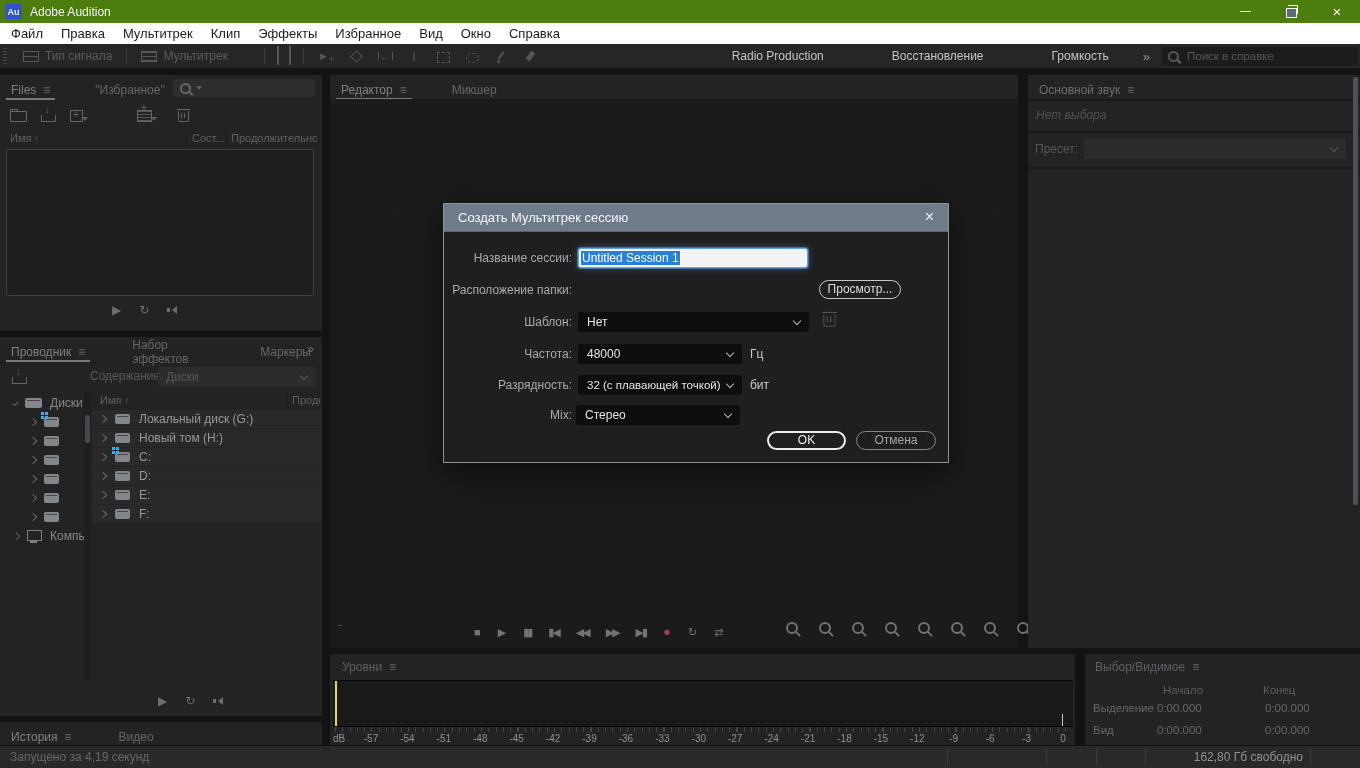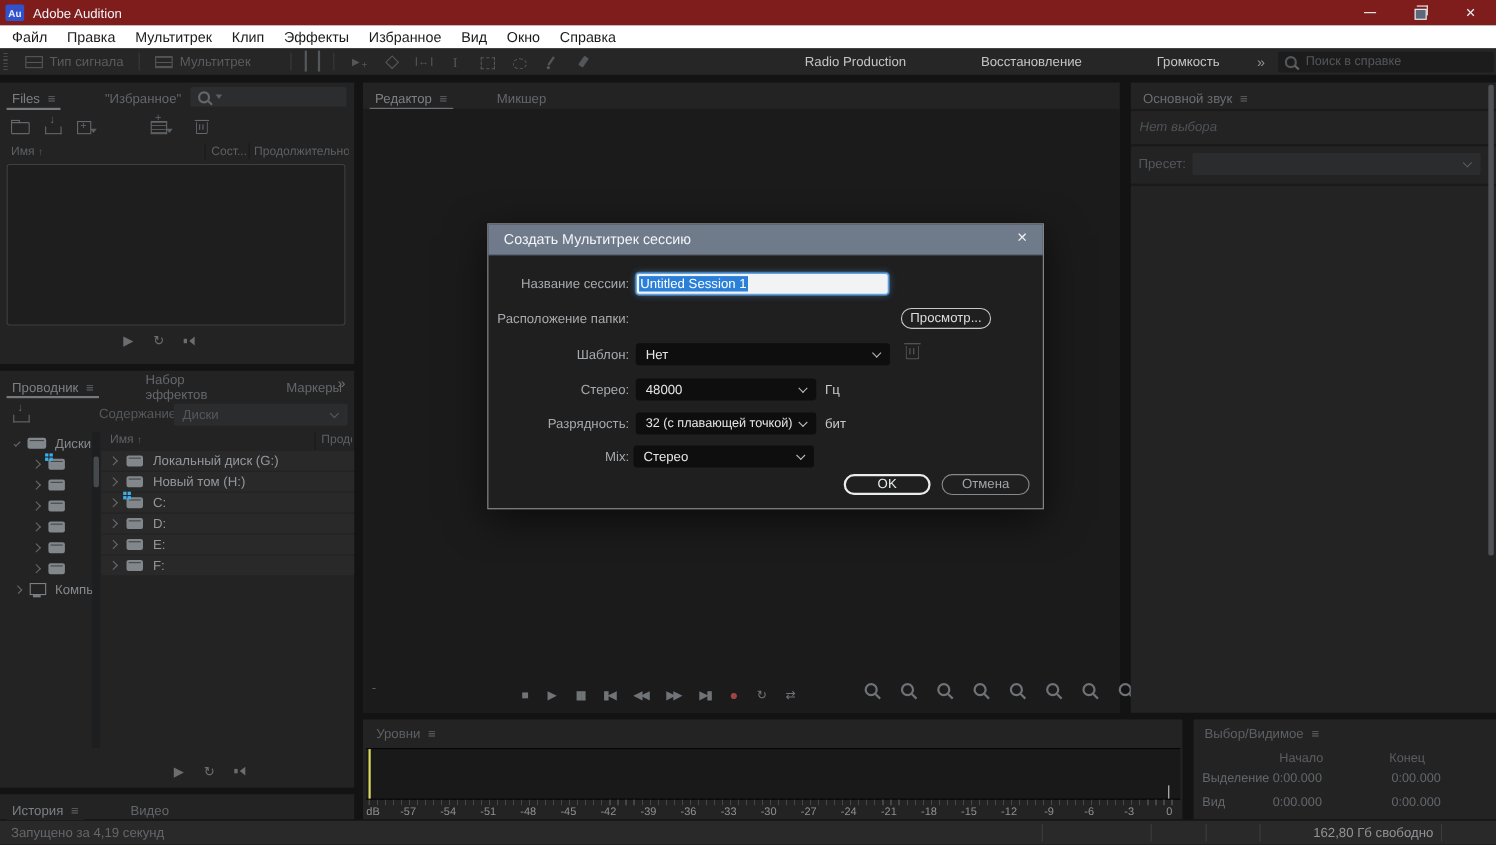--- a/index.html
+++ b/index.html
@@ -2,21 +2,21 @@
 <html><head>
 <meta charset="utf-8">
 <style>
   html,body{margin:0;padding:0;}
   body{
     width:1360px;height:768px;position:relative;overflow:hidden;
     background:#131314;font-family:"Liberation Sans","DejaVu Sans",sans-serif;
     -webkit-user-select:none;user-select:none;cursor:default;
   }
   
-  #titlebar{position:absolute;left:0;top:0;width:1360px;height:23px;background:#7f1d1d;display:flex;align-items:center;}
+  #titlebar{position:absolute;left:0;top:0;width:1360px;height:23px;background:#4d7c0f;display:flex;align-items:center;}
   .au-badge{width:17px;height:15px;margin-left:5px;background:#3152cc;border-radius:2px;color:#e8edff;font-size:9px;font-weight:bold;display:flex;align-items:center;justify-content:center;}
   .win-title{color:#f1f3f6;font-size:12px;margin-left:8px;}
   .winbtns{position:absolute;right:0;top:0;height:23px;display:flex;}
   .wbtn{width:46px;height:23px;display:flex;align-items:center;justify-content:center;color:#f2f4f7;}
   .ic-min{width:11px;height:1px;background:#f2f4f7;}
   .ic-restore{width:9px;height:8px;border:1px solid #f2f4f7;position:relative;background:#5d6878;margin-top:2px;}
   .ic-restore::before{content:"";position:absolute;left:1px;top:-4px;width:9px;height:8px;border:1px solid #f2f4f7;border-bottom:none;border-left:none;}
   .ic-close{font-size:15px;line-height:15px;}
   
   #menubar{position:absolute;left:0;top:23px;width:1360px;height:21px;background:#ffffff;display:flex;align-items:center;padding-left:2px;box-sizing:border-box;}
@@ -541,21 +541,21 @@
     <span class="t">Создать Мультитрек сессию</span>
     <span id="dclose">×</span>
   </div>
   <span class="dl" style="top:47px;">Название сессии:</span>
   <div id="sess-input"><span class="sel">Untitled Session 1</span></div>
   <span class="dl" style="top:79px;">Расположение папки:</span>
   <span id="btn-browse">Просмотр...</span>
   <span class="dl" style="top:111px;">Шаблон:</span>
   <div id="dd-template" class="dd">Нет</div>
   <span id="dlg-trash" class="fi fi-delete"></span>
-  <span class="dl" style="top:143px;">Стерео:</span>
+  <span class="dl" style="top:143px;">Частота:</span>
   <div id="dd-rate" class="dd">48000</div>
   <span id="unit-rate">Гц</span>
   <span class="dl" style="top:174px;">Разрядность:</span>
   <div id="dd-depth" class="dd">32 (с плавающей точкой)</div>
   <span id="unit-depth">бит</span>
   <span class="dl" style="top:204px;">Mix:</span>
   <div id="dd-mix" class="dd">Стерео</div>
   <span id="btn-ok">OK</span>
   <span id="btn-cancel">Отмена</span>
 </div>

